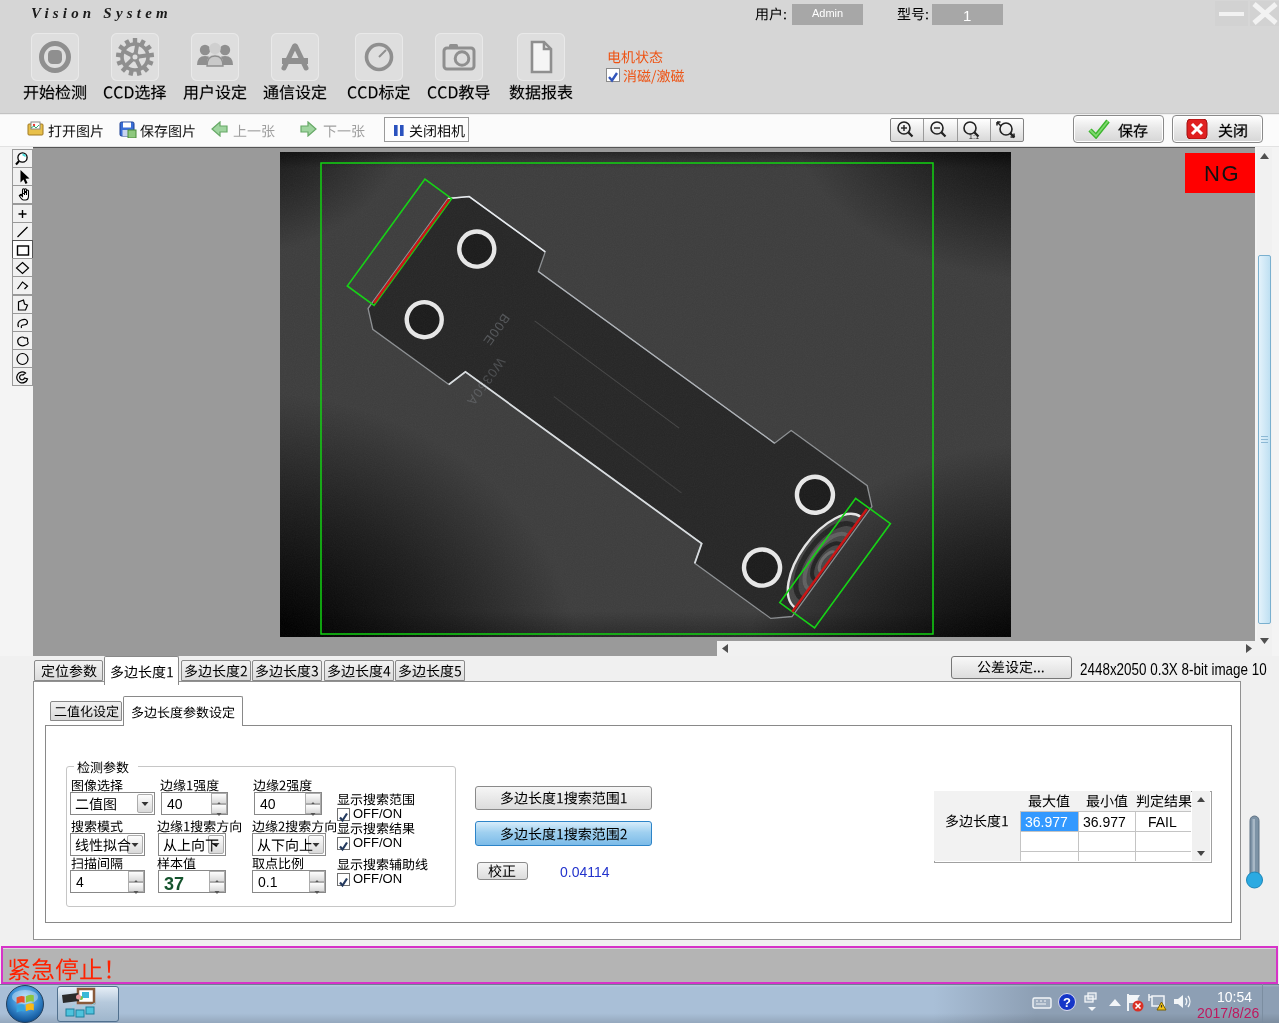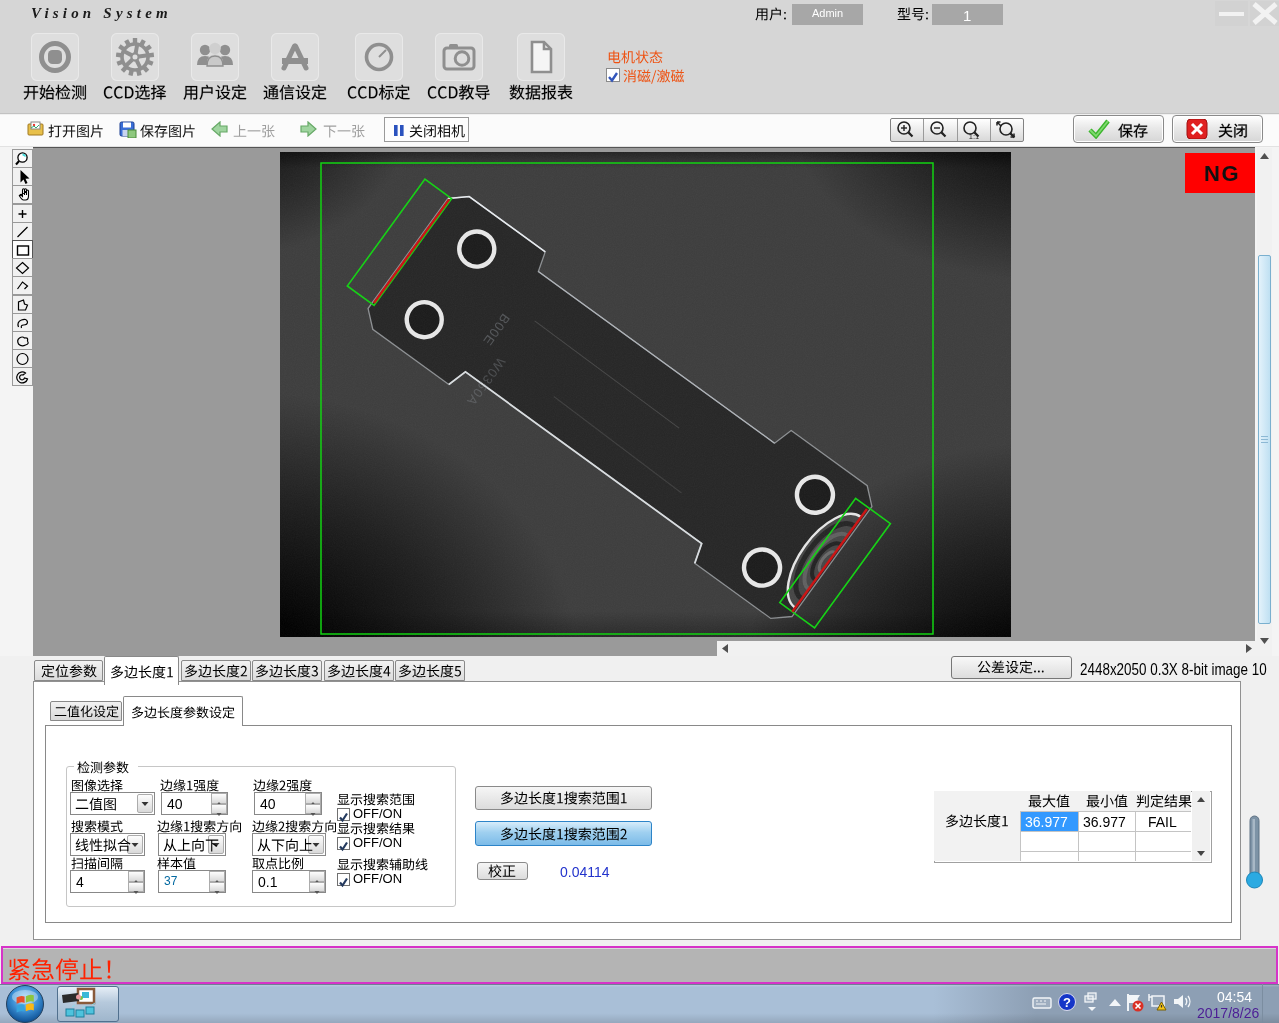--- a/index.html
+++ b/index.html
@@ -356,21 +356,21 @@
  <path d="M259 -53 A28 56 0 0 0 259 59" fill="none" stroke="#e6e6e6" stroke-width="2.4"></path>
  <rect x="-292" y="-70" width="33" height="132" fill="none" stroke="#12d312" stroke-width="1.6"></rect>
  <rect x="244" y="-65" width="43" height="129" fill="none" stroke="#12d312" stroke-width="1.6"></rect>
  <line x1="-260.5" y1="-68" x2="-260.5" y2="60" stroke="#cc1111" stroke-width="2.4"></line>
  <line x1="259.5" y1="-63" x2="259.5" y2="64" stroke="#cc1111" stroke-width="2.4"></line>
 </g>
 <rect width="731" height="485" filter="url(#nz)" opacity="0.055"></rect>
 <rect x="41" y="11" width="612" height="471" fill="none" stroke="#12d312" stroke-width="1.5"></rect>
 </svg>
 <div class="abs" style="left:1185px;top:153px;width:70px;height:40px;background:#f00">
-    <div class="lat" style="left:19px;top:8px;font-size:22px;font-weight:bold;color:#111;letter-spacing:1.5px">NG</div>
+    <div class="lat" style="left:19px;top:8px;font-size:22px;font-weight:normal;color:#111;letter-spacing:1.5px">NG</div>
   </div>
 <div class="abs" style="left:1257px;top:148px;width:15px;height:508px;background:#f1f1f1"></div>
 <div class="abs" style="left:1257px;top:148px;width:15px;height:17px;background:#f1f1f1"><svg width="15" height="17">
       <path d="M7.5 5 L12 11 H3 Z" fill="#505050"></path>
     </svg></div>
 <div class="abs" style="left:1257px;top:632px;width:15px;height:17px;background:#f1f1f1"><svg width="15" height="17">
       <path d="M7.5 12 L12 6 H3 Z" fill="#505050"></path>
     </svg></div>
 <div class="abs" style="left:1258px;top:255px;width:13px;height:369px;background:linear-gradient(90deg,#e3f2fb,#bfe0f2);border:1px solid #7ab0cf;border-radius:2px">
     <div class="abs" style="left:2px;top:180px;width:7px;height:1px;background:#8cb8d4"></div>
@@ -669,21 +669,21 @@
       <path d="M4.5 2 L7 5 L9.5 2 Z" fill="#555"></path>
     </svg></div>
 <div class="lat" style="left:76px;top:874px;font-size:14px;color:#000;font-weight:normal;">4</div>
 <div class="abs" style="left:158px;top:870px;width:68px;height:23px;background:#fff;border:1px solid #888;z-index:7"></div>
 <div class="abs" style="left:209px;top:871px;width:16px;height:11px;background:linear-gradient(#fdfdfd,#d9d9d9);border:1px solid #acacac;z-index:7"><svg width="14" height="9">
       <path d="M4.5 6 L7 3 L9.5 6 Z" fill="#555"></path>
     </svg></div>
 <div class="abs" style="left:209px;top:882px;width:16px;height:10px;background:linear-gradient(#fdfdfd,#d9d9d9);border:1px solid #acacac;z-index:7"><svg width="14" height="8">
       <path d="M4.5 2 L7 5 L9.5 2 Z" fill="#555"></path>
     </svg></div>
-<div class="lat" style="left:164px;top:874px;font-size:12px;color:#0369a1;font-weight:normal;">37</div>
+<div class="lat" style="left:164px;top:874px;font-size:18px;color:#14532d;font-weight:bold;">37</div>
 <div class="abs" style="left:252px;top:870px;width:74px;height:23px;background:#fff;border:1px solid #888;z-index:7"></div>
 <div class="abs" style="left:309px;top:871px;width:16px;height:11px;background:linear-gradient(#fdfdfd,#d9d9d9);border:1px solid #acacac;z-index:7"><svg width="14" height="9">
       <path d="M4.5 6 L7 3 L9.5 6 Z" fill="#555"></path>
     </svg></div>
 <div class="abs" style="left:309px;top:882px;width:16px;height:10px;background:linear-gradient(#fdfdfd,#d9d9d9);border:1px solid #acacac;z-index:7"><svg width="14" height="8">
       <path d="M4.5 2 L7 5 L9.5 2 Z" fill="#555"></path>
     </svg></div>
 <div class="lat" style="left:258px;top:874px;font-size:14px;color:#000;font-weight:normal;">0.1</div>
 <svg class="tx " style="left:337px;top:855.7px" width="91" height="18" viewBox="0 0 91 18">
     <g transform="translate(0,13.3) scale(0.013)" fill="#000">
@@ -869,22 +869,22 @@
       <rect x="5" y="4" width="12" height="10" stroke-width="1.5" fill="rgba(255,255,255,.1)"></rect>
       <path d="M2 2 v7 M2 5 h3" stroke-width="1.5"></path>
 <path d="M10 18 l4.5-8 4.5 8 z" fill="#f5c518" stroke="#7a6000" stroke-width="1"></path>
       <path d="M14.5 13 v2.5" stroke="#333" stroke-width="1.3"></path>
     </g>
 <g transform="translate(140,1)">
       <path d="M2 6 h4 l5-4 v13 l-5-4 h-4 z" fill="#f2f5f8" stroke="none"></path>
 <path d="M13.5 5 a6 6 0 0 1 0 7 M16 3 a9 9 0 0 1 0 11" stroke-width="1.4"></path>
     </g>
 </svg>
-<div class="lat" style="left:1217px;top:989px;font-size:14px;color:#fff;font-weight:normal;">04:54</div>
-<div class="lat" style="left:1197px;top:1005px;font-size:14px;color:#4c1d95;font-weight:normal;">2017/8/26</div>
+<div class="lat" style="left:1217px;top:989px;font-size:14px;color:#fff;font-weight:normal;">10:54</div>
+<div class="lat" style="left:1197px;top:1005px;font-size:14px;color:#be185d;font-weight:normal;">2017/8/26</div>
 <div class="abs" style="left:1262px;top:984px;width:1px;height:39px;background:#7b8da0"></div>
 <svg width="0" height="0" style="position:absolute">
     <defs>
       <path id="u002E" d="M139 13C175 13 205 -15 205 -56C205 -98 175 -126 139 -126C102 -126 73 -98 73 -56C73 -15 102 13 139 13Z"></path>
       <path id="u002F" d="M11 179L78 179L377 -794L311 -794Z"></path>
       <path id="u0031" d="M88 0L490 0L490 -76L343 -76L343 -733L273 -733C233 -710 186 -693 121 -681L121 -623L252 -623L252 -76L88 -76Z"></path>
       <path id="u0032" d="M44 0L505 0L505 -79L302 -79C265 -79 220 -75 182 -72C354 -235 470 -384 470 -531C470 -661 387 -746 256 -746C163 -746 99 -704 40 -639L93 -587C134 -636 185 -672 245 -672C336 -672 380 -611 380 -527C380 -401 274 -255 44 -54Z"></path>
       <path id="u0033" d="M263 13C394 13 499 -65 499 -196C499 -297 430 -361 344 -382L344 -387C422 -414 474 -474 474 -563C474 -679 384 -746 260 -746C176 -746 111 -709 56 -659L105 -601C147 -643 198 -672 257 -672C334 -672 381 -626 381 -556C381 -477 330 -416 178 -416L178 -346C348 -346 406 -288 406 -199C406 -115 345 -63 257 -63C174 -63 119 -103 76 -147L29 -88C77 -35 149 13 263 13Z"></path>
       <path id="u0034" d="M340 0L426 0L426 -202L524 -202L524 -275L426 -275L426 -733L325 -733L20 -262L20 -202L340 -202ZM340 -275L115 -275L282 -525C303 -561 323 -598 341 -633L345 -633C343 -596 340 -536 340 -500Z"></path>
       <path id="u0035" d="M262 13C385 13 502 -78 502 -238C502 -400 402 -472 281 -472C237 -472 204 -461 171 -443L190 -655L466 -655L466 -733L110 -733L86 -391L135 -360C177 -388 208 -403 257 -403C349 -403 409 -341 409 -236C409 -129 340 -63 253 -63C168 -63 114 -102 73 -144L27 -84C77 -35 147 13 262 13Z"></path>

